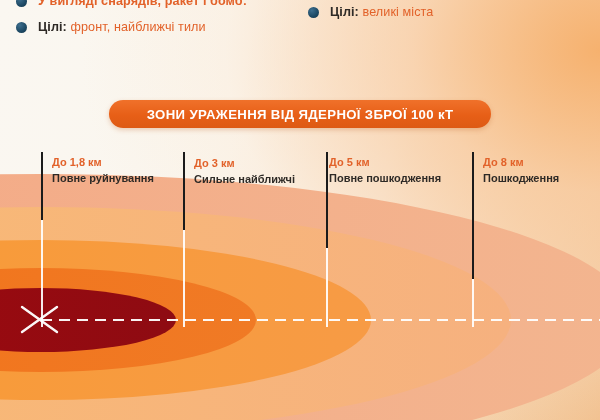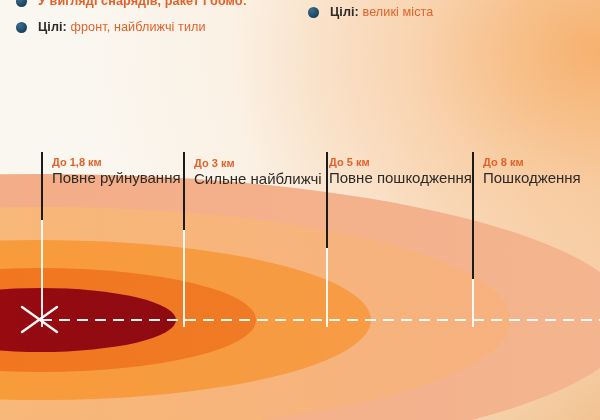--- a/index.html
+++ b/index.html
@@ -40,21 +40,21 @@
     display:flex;align-items:center;justify-content:center;
   }
   .banner-text{
     color:#ffffff;font-size:13.2px;font-weight:700;letter-spacing:.35px;
     white-space:nowrap;
   }
 
   
   .zone-label{position:absolute;padding-left:9px;}
   .zl-dist{color:#e2622a;font-size:11px;font-weight:700;line-height:15px;white-space:nowrap;}
-  .zl-desc{color:#2e2a26;font-size:15px;font-weight:400;line-height:16px;white-space:nowrap;}
+  .zl-desc{color:#2e2a26;font-size:11px;font-weight:700;line-height:16px;white-space:nowrap;}
 
   
   .rings{position:absolute;left:0;top:0;width:600px;height:420px;}
   .tick{position:absolute;width:2px;}
   .tick .upper{position:absolute;top:0;left:0;width:2px;background:#1b1b1b;}
   .tick .lower{position:absolute;left:0;width:2px;background:rgba(255,255,255,.92);}
 </style>
 </head>
 <body>
 
@@ -135,20 +135,23 @@
 
     <div class="col right">
       <div class="bullet-row" style="top:2px;">
         <span class="dot"></span>
         <span class="btxt dark"><span>Цілі: </span><span class="orange">великі міста</span></span>
       </div>
     </div>
 
   </div>
 
+  <div class="banner">
+    <span class="banner-text">ЗОНИ УРАЖЕННЯ ВІД ЯДЕРНОЇ ЗБРОЇ 100 кТ</span>
+  </div>
 
   <div class="zone-label" style="left:43px;top:155px;">
     <div class="zl-dist">До 1,8 км</div>
     <div class="zl-desc">Повне руйнування</div>
   </div>
   <div class="zone-label" style="left:185px;top:156px;">
     <div class="zl-dist">До 3 км</div>
     <div class="zl-desc">Сильне найближчі</div>
   </div>
   <div class="zone-label" style="left:320px;top:155px;">

